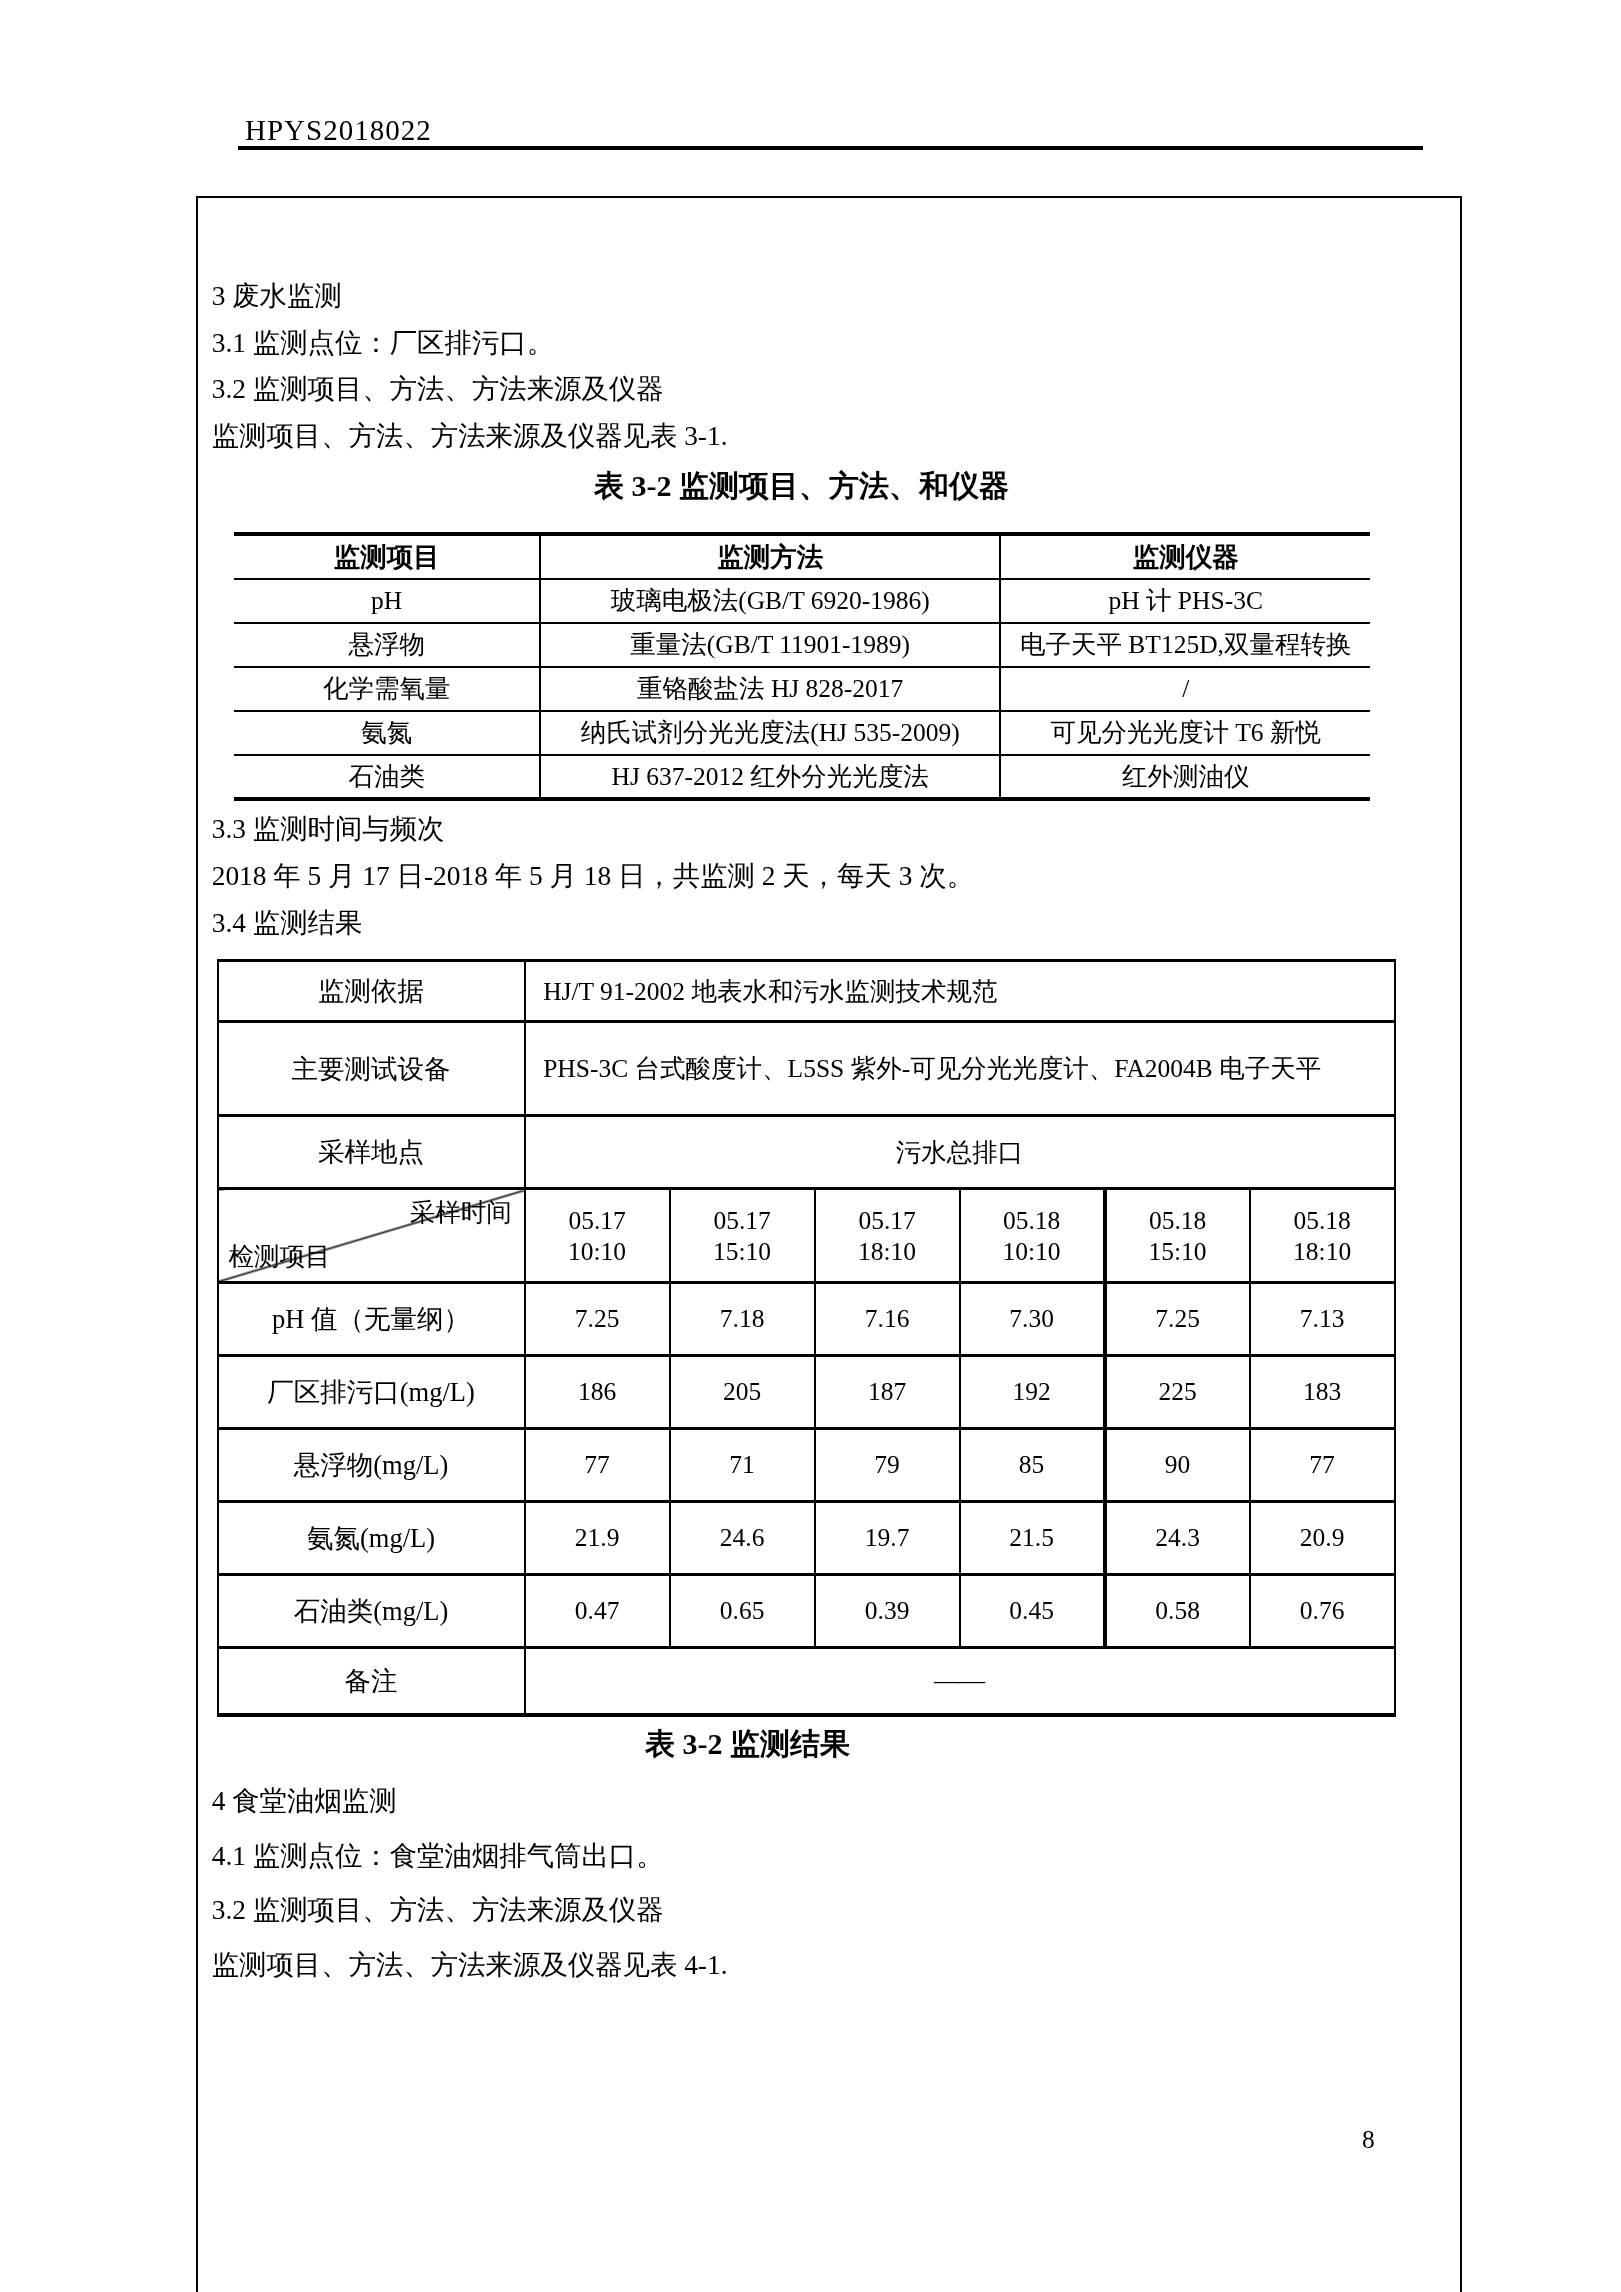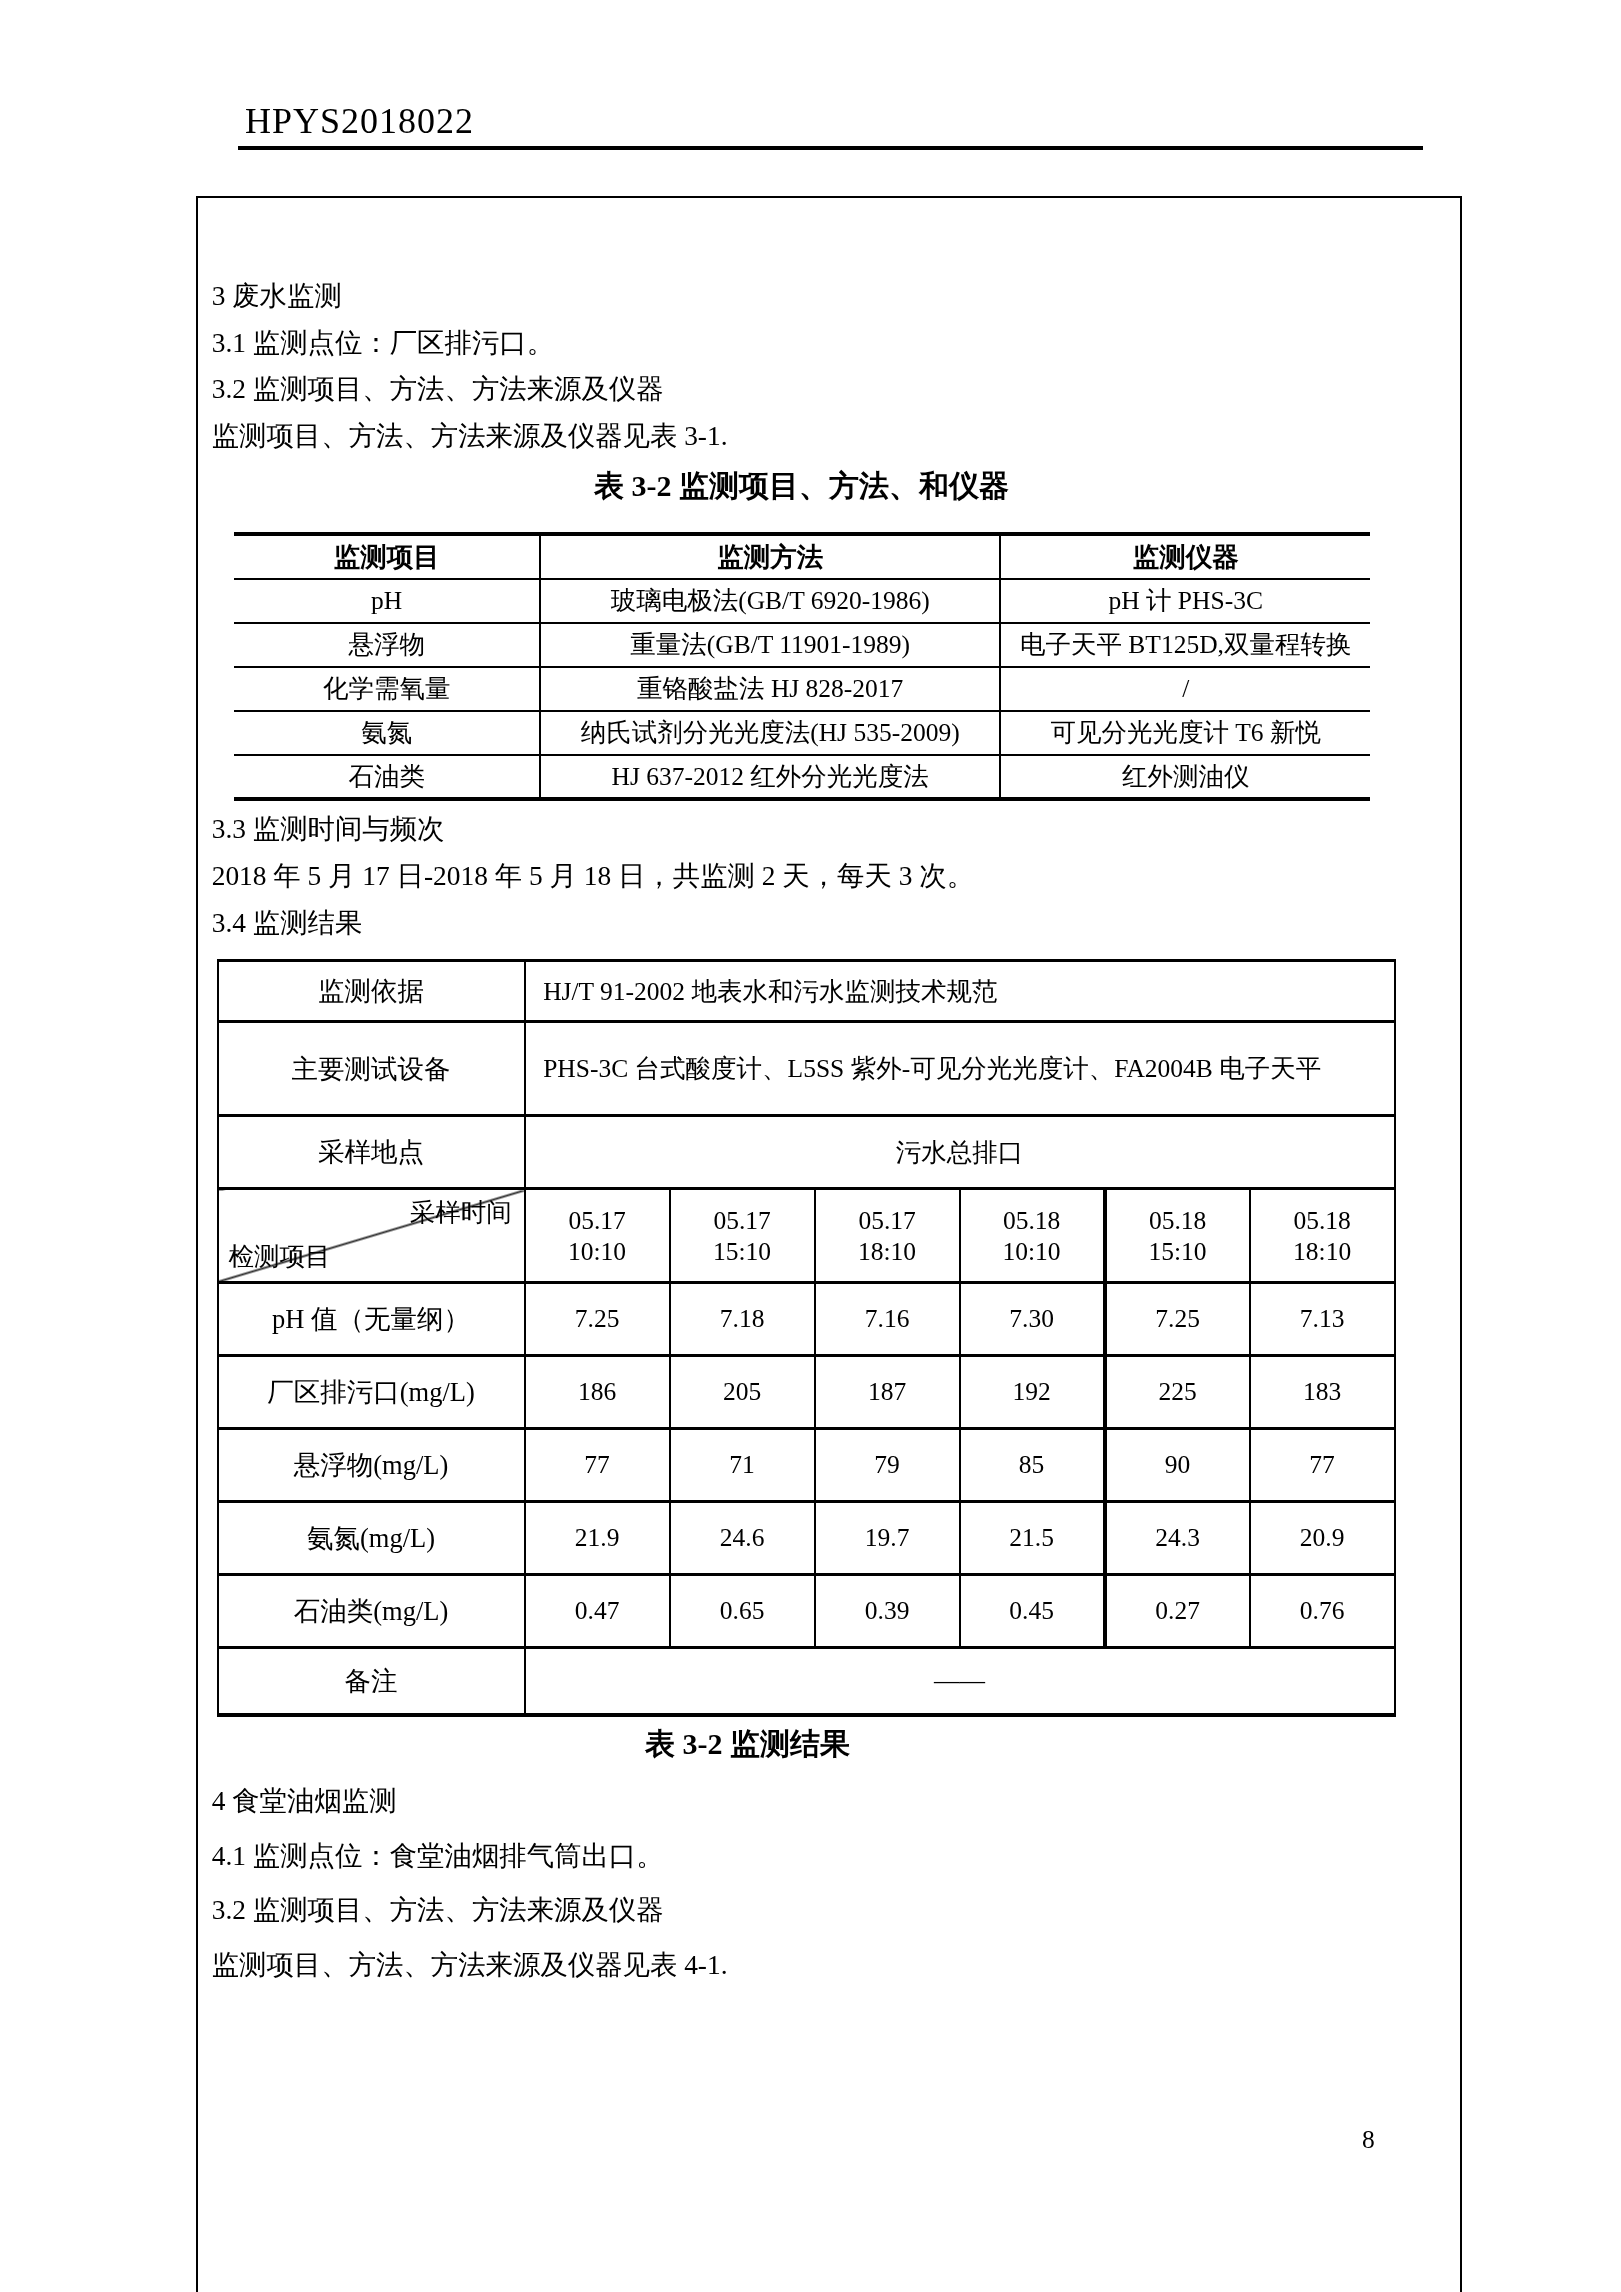--- a/index.html
+++ b/index.html
@@ -8,22 +8,22 @@
     width: 1621px;
     height: 2293px;
     background: #ffffff;
     color: #000;
     font-family: "Liberation Serif", "DejaVu Serif", serif;
     overflow: hidden;
   }
   .doc-code {
     position: absolute;
     left: 245px;
-    top: 100px;
-    font-size: 36px;
+    top: 114px;
+    font-size: 29px;
     letter-spacing: 1px;
   }
   .header-rule {
     position: absolute;
     left: 238px;
     top: 146px;
     width: 1185px;
     height: 3.9px;
     background: #000;
   }
@@ -286,21 +286,21 @@
           <td>21.5</td>
           <td class="thickleft">24.3</td>
           <td>20.9</td>
         </tr>
         <tr class="row-data">
           <th>石油类(mg/L)</th>
           <td>0.47</td>
           <td>0.65</td>
           <td>0.39</td>
           <td>0.45</td>
-          <td class="thickleft">0.27</td>
+          <td class="thickleft">0.58</td>
           <td>0.76</td>
         </tr>
         <tr class="row-remark">
           <th>备注</th>
           <td colspan="6">——</td>
         </tr>
       </tbody>
     </table>
 
     <div class="t2-caption">表 3-2 监测结果</div>

